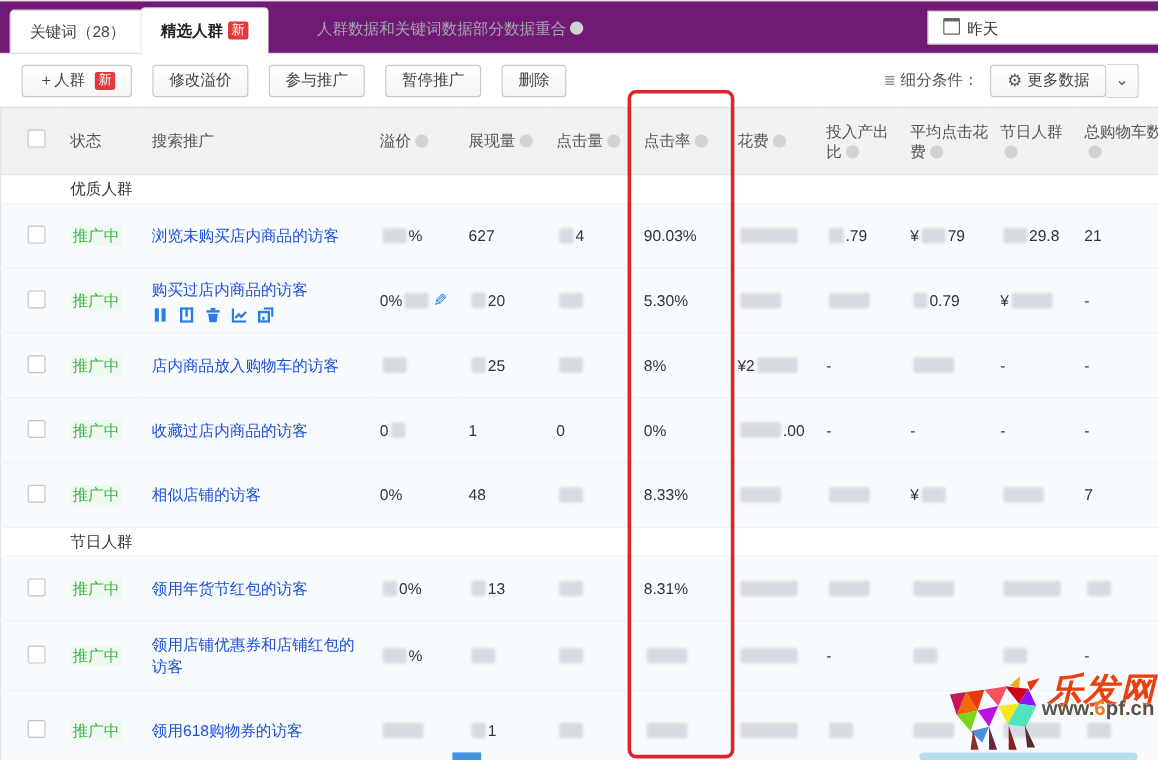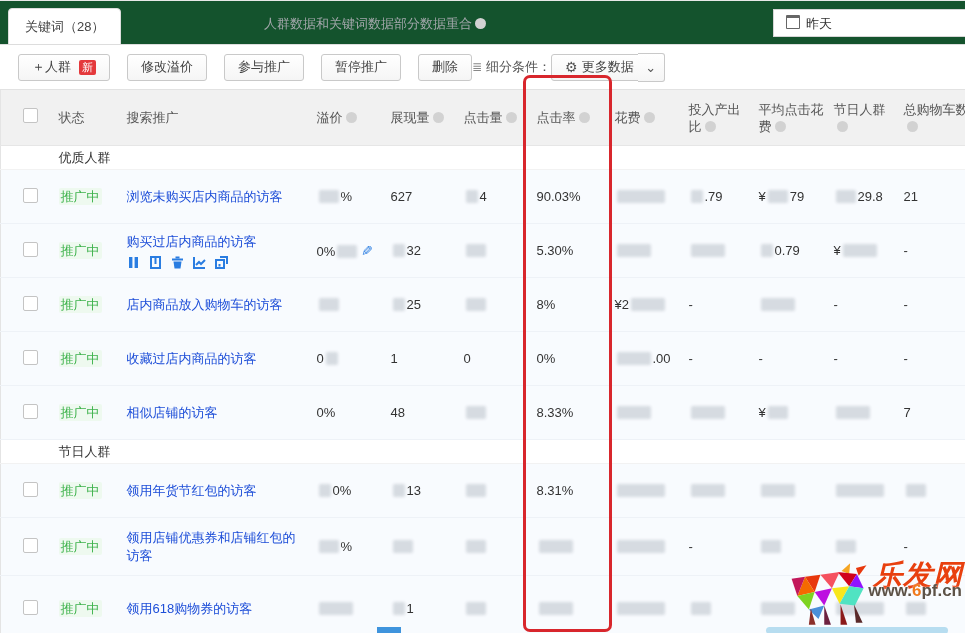--- a/index.html
+++ b/index.html
@@ -1,38 +1,38 @@
 <!DOCTYPE html>
 <html><head>
 <meta charset="utf-8">
 <style>
   html,body{margin:0;padding:0;background:#fff;}
   .screen{position:relative;width:965px;height:633px;overflow:hidden;background:#fff;
     font-family:"Liberation Sans","DejaVu Sans",sans-serif;font-size:13px;color:#333;
     border-top:1px solid #e8e8e8;}
   
-  .tabbar{position:absolute;top:0;left:0;right:0;height:43px;background:#14532d;border-bottom:1px solid #ddd;}
+  .tabbar{position:absolute;top:0;left:0;right:0;height:43px;background:#701a75;border-bottom:1px solid #ddd;}
   .tab{position:absolute;top:7px;height:35px;line-height:35px;padding:0 16px;background:#fff;
     border:1px solid #ddd;border-radius:4px 4px 0 0;color:#444;cursor:pointer;}
   .tab.t1{left:8px;}
   .tab.t2{left:117px;top:5px;height:39px;line-height:38px;border-bottom:1px solid #fff;z-index:3;color:#222;font-weight:bold;}
   .badge{display:inline-block;background:#e4393c;color:#fff;font-size:11px;font-weight:normal;
     line-height:15px;padding:0 3px;border-radius:2px;margin-left:4px;vertical-align:2px;}
   .tab-note{position:absolute;left:228px;top:14px;color:#a3a7ab;filter:blur(0.5px);white-space:nowrap;margin-left:36px;}
   .info-dot{display:inline-block;width:11px;height:11px;border-radius:50%;background:#d2d2d2;
     vertical-align:-1px;margin-left:3px;filter:blur(0.6px);}
   .date-btn{position:absolute;right:-4px;top:8px;width:196px;height:28px;line-height:28px;
     background:#fff;border:1px solid #d6d6d6;padding-left:12px;box-sizing:border-box;color:#333;cursor:pointer;}
   .cal-ico{display:inline-block;width:12px;height:10px;border:1px solid #666;border-top:3px solid #666;
     border-radius:1px;margin-right:6px;vertical-align:-1px;}
   
   .toolbar{position:absolute;top:44px;left:0;right:16px;height:44px;background:#fff;
-    display:flex;align-items:center;}
+    display:flex;align-items:center;justify-content:space-between;}
   .tb-left{display:flex;align-items:center;gap:17px;padding-left:18px;}
-  .tb-right{display:flex;align-items:center;gap:0;padding-right:0;}
+  .tb-right{display:flex;align-items:center;gap:10px;padding-right:0;}
   .btn{height:27px;padding:0 13px;border:1px solid #c9c9c9;border-radius:3px;
     background:linear-gradient(#ffffff,#f5f5f5);color:#444;display:inline-flex;align-items:center;gap:4px;
     font-size:13px;cursor:pointer;white-space:nowrap;}
   .filter-lab{color:#555;white-space:nowrap;}
   .list-ico{display:inline-block;margin-right:4px;color:#888;font-size:12px;}
   .select{width:118px;height:27px;border:1px solid #c9c9c9;border-radius:3px;background:#fff;
     display:inline-flex;align-items:center;justify-content:space-between;padding:0 8px;box-sizing:border-box;cursor:pointer;}
   .caret{width:0;height:0;border-left:4px solid transparent;border-right:4px solid transparent;border-top:5px solid #999;}
   .gear{color:#555;font-size:14px;line-height:1;}
   .chev-btn{width:26px;height:27px;border:1px solid #c9c9c9;border-left:none;border-radius:0 3px 3px 0;
@@ -72,20 +72,23 @@
   .wm-bar{position:absolute;left:6px;bottom:0;width:182px;height:7px;background:#b7ddf0;border-radius:4px;}
 </style>
 </head>
 <body>
 
 <div class="screen">
 
   <div class="tabbar">
     <div class="tab t1">
       <span>关键词（28）</span>
+    </div>
+    <div class="tab t2">
+      <span>精选人群</span><span class="badge">新</span>
     </div>
     <div class="tab-note">
       <span>人群数据和关键词数据部分数据重合</span><span class="info-dot"></span>
     </div>
     <div class="date-btn">
       <span class="cal-ico"></span><span>昨天</span>
     </div>
   </div>
 
   <div class="toolbar">
@@ -203,21 +206,21 @@
               <span>
                 <svg width="13" height="13" viewBox="0 0 13 13">
                   <rect x="1" y="4" width="8" height="8" fill="none" stroke="#2a7de1" stroke-width="2"></rect>
                   <path d="M5 1h7v7" fill="none" stroke="#2a7de1" stroke-width="2"></path>
                   <rect x="3.5" y="8" width="2" height="2.5" fill="#2a7de1"></rect>
                 </svg>
               </span>
             </div>
           </td>
           <td><span>0%</span><span class="blur s"></span><span class="edit-ico">✎</span></td>
-          <td><span class="blur xs"></span><span>32</span></td>
+          <td><span class="blur xs"></span><span>20</span></td>
           <td><span class="blur s"></span></td>
           <td><span>5.30%</span></td>
           <td><span class="blur m"></span></td>
           <td><span class="blur m"></span></td>
           <td><span class="blur xs"></span><span>0.79</span></td>
           <td><span>¥</span><span class="blur m"></span></td>
           <td><span>-</span></td>
         </tr>
         <tr class="data-row" style="height: 54px;">
           <td style="padding-left: 22px;"><span class="chk"></span></td>

